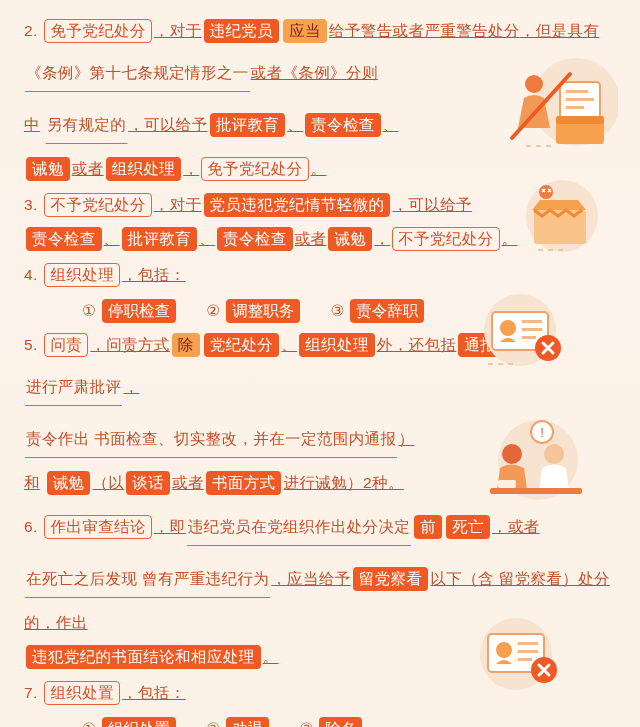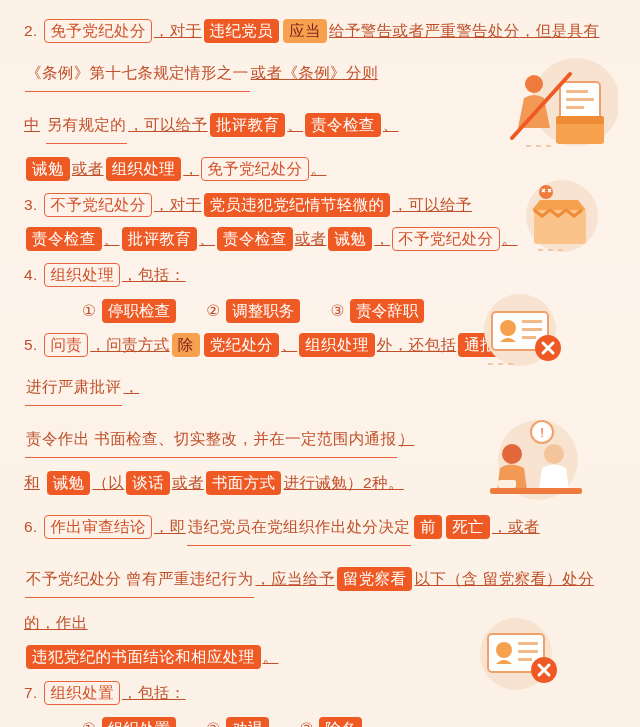--- a/index.html
+++ b/index.html
@@ -187,21 +187,21 @@
     <span class="num">5.</span>
     <span class="box">问责</span><span class="plain">，问责方式</span><span class="fill light">除</span><span class="fill">党纪处分</span><span class="plain">、</span><span class="fill">组织处理</span><span class="plain">外，还包括</span><span class="fill">通报</span><span class="plain">（</span><span class="ul">进行严肃批评</span><span class="plain">，</span><br>
     <span class="ul">责令作出 书面检查、切实整改，并在一定范围内通报</span><span class="plain">）</span><br>
     <span class="plain">和</span>
     <span class="fill">诫勉</span><span class="plain">（以</span><span class="fill">谈话</span><span class="plain">或者</span><span class="fill">书面方式</span><span class="plain">进行诫勉）2种。</span>
   </p>
 
   <p class="para">
     <span class="num">6.</span>
     <span class="box">作出审查结论</span><span class="plain">，即</span><span class="ul">违纪党员在党组织作出处分决定</span><span class="fill">前</span><span class="fill">死亡</span><span class="plain">，或者</span><br>
-    <span class="ul">不予党纪处分 曾有严重违纪行为</span><span class="plain">，应当给予</span><span class="fill">留党察看</span><span class="plain">以下（含 留党察看）处分的，作出</span><br>
+    <span class="ul">在死亡之后发现 曾有严重违纪行为</span><span class="plain">，应当给予</span><span class="fill">留党察看</span><span class="plain">以下（含 留党察看）处分的，作出</span><br>
     <span class="fill">违犯党纪的书面结论和相应处理</span><span class="plain">。</span>
   </p>
 
   <p class="para">
     <span class="num">7.</span>
     <span class="box">组织处置</span><span class="plain">，包括：</span>
   </p>
 
   <div class="sub-line">
     <span class="circ">①</span><span class="fill">组织处置</span>

